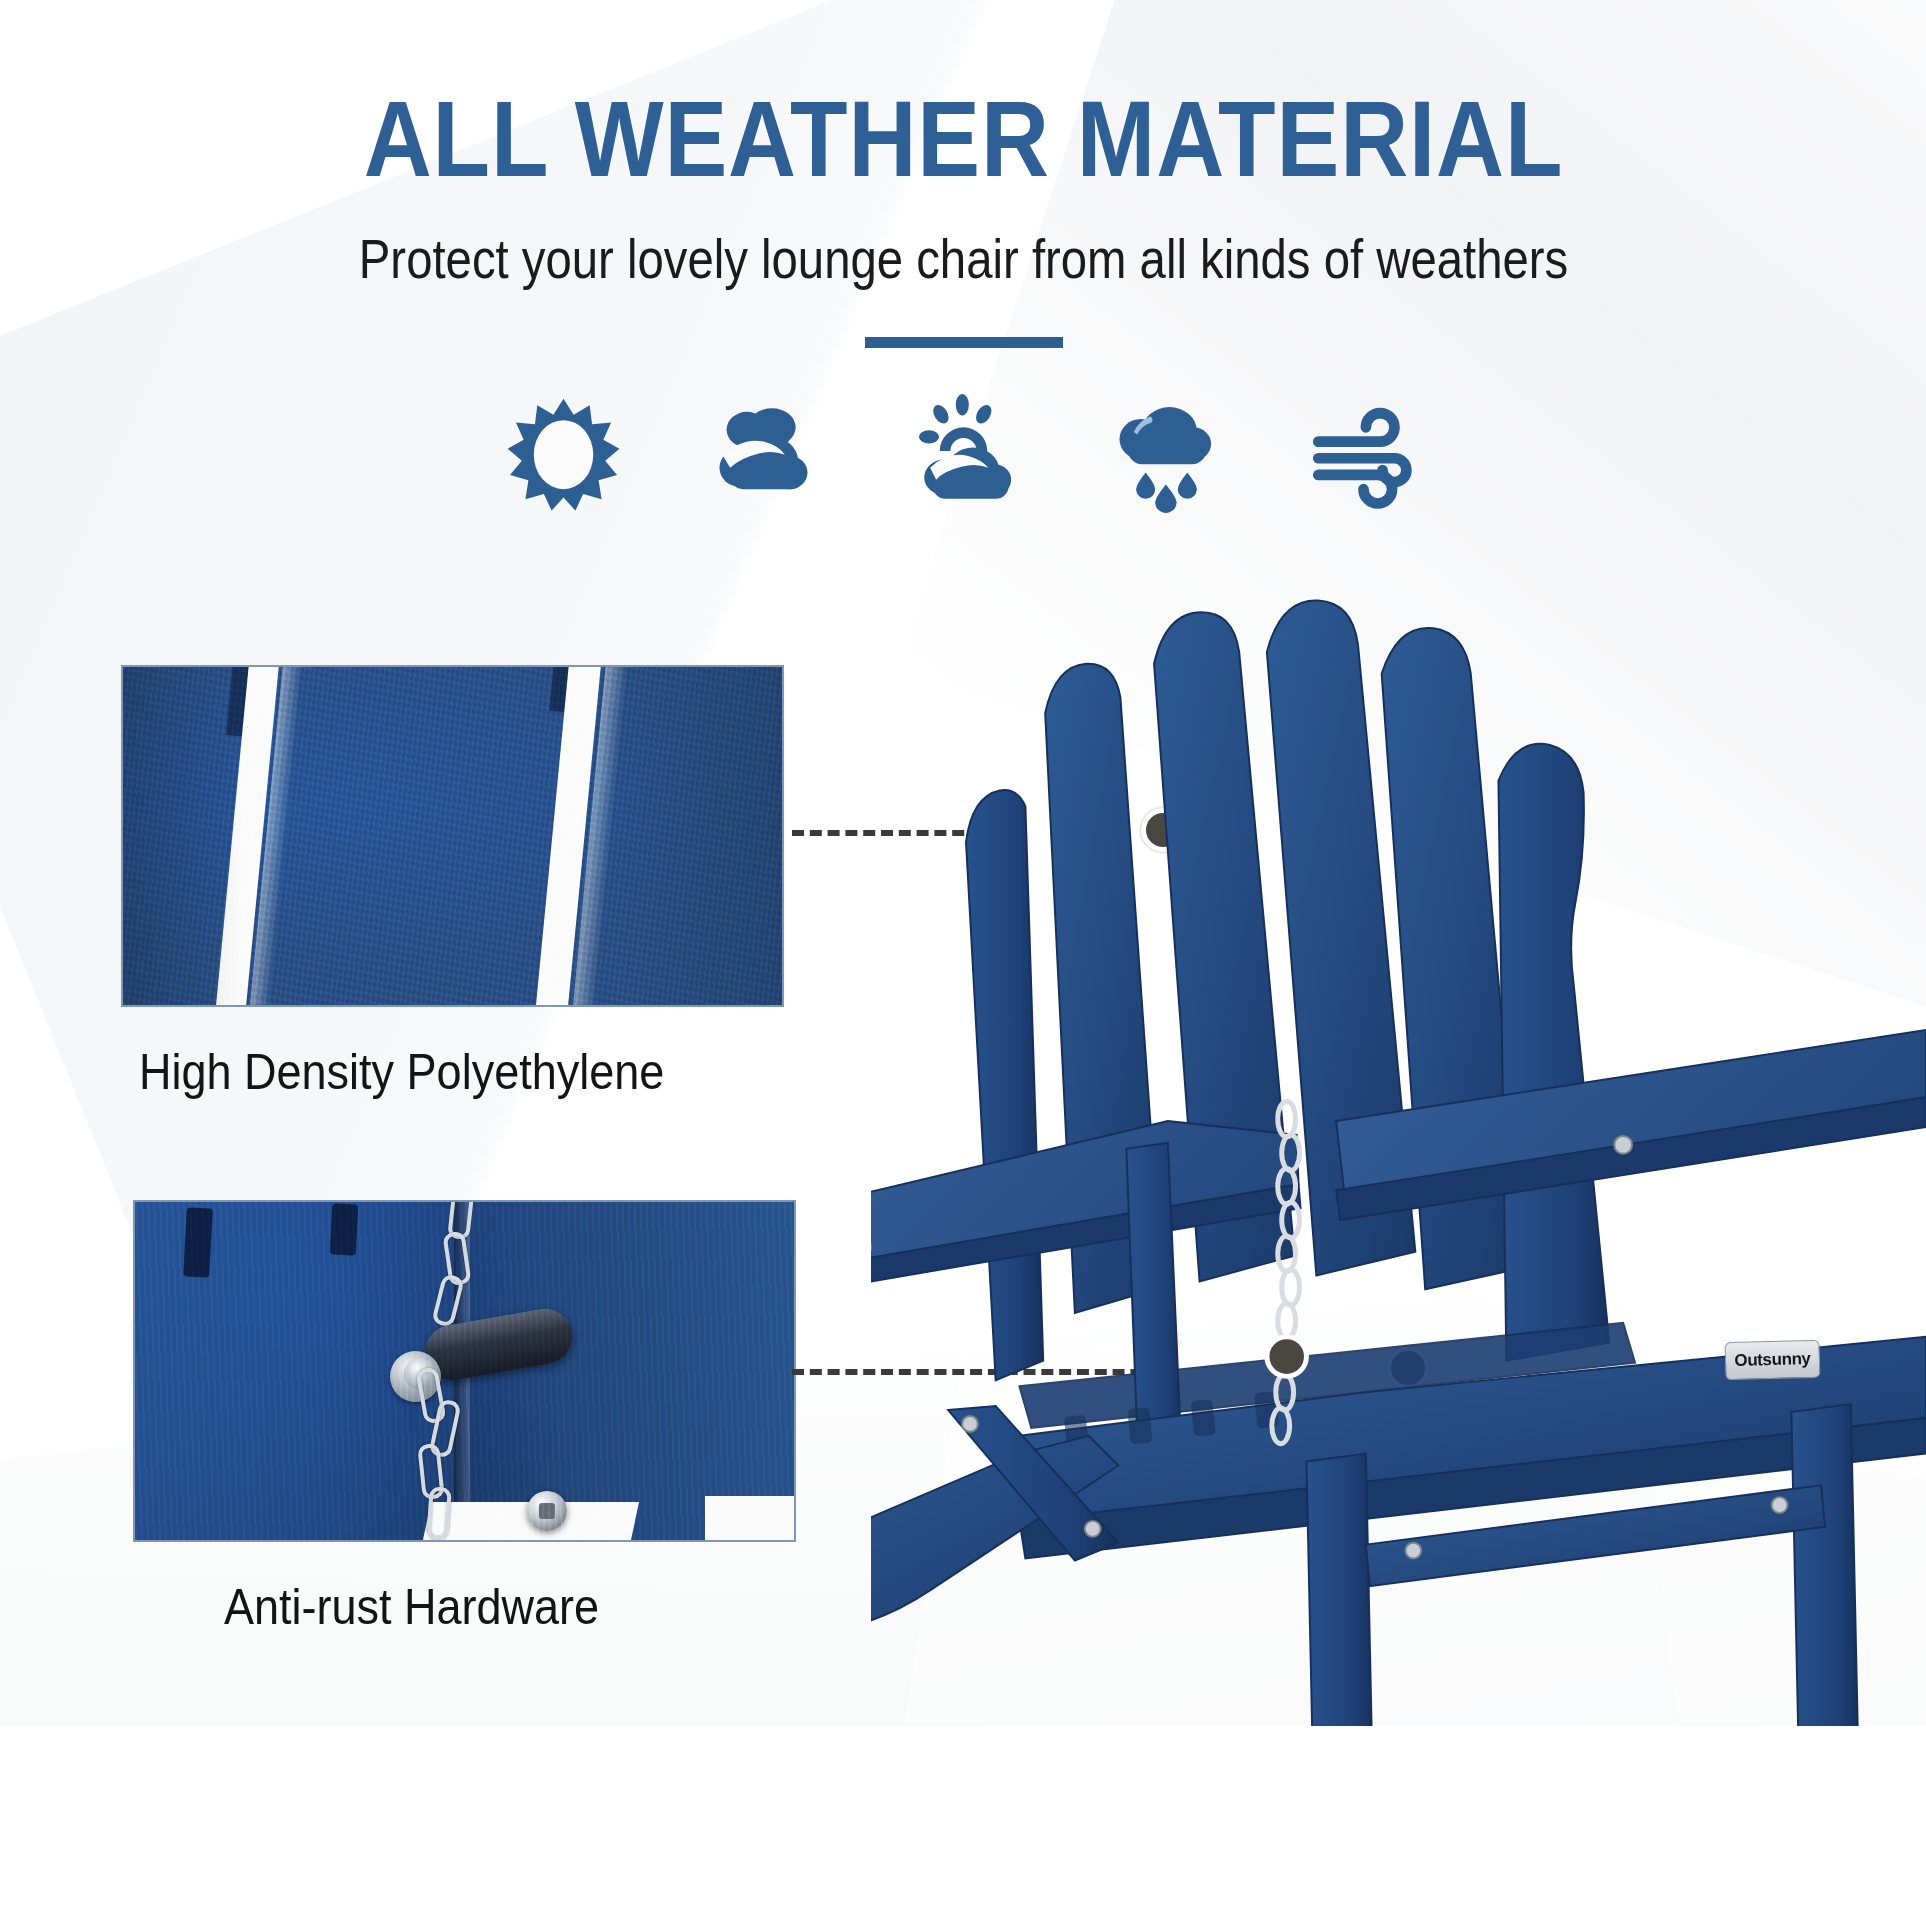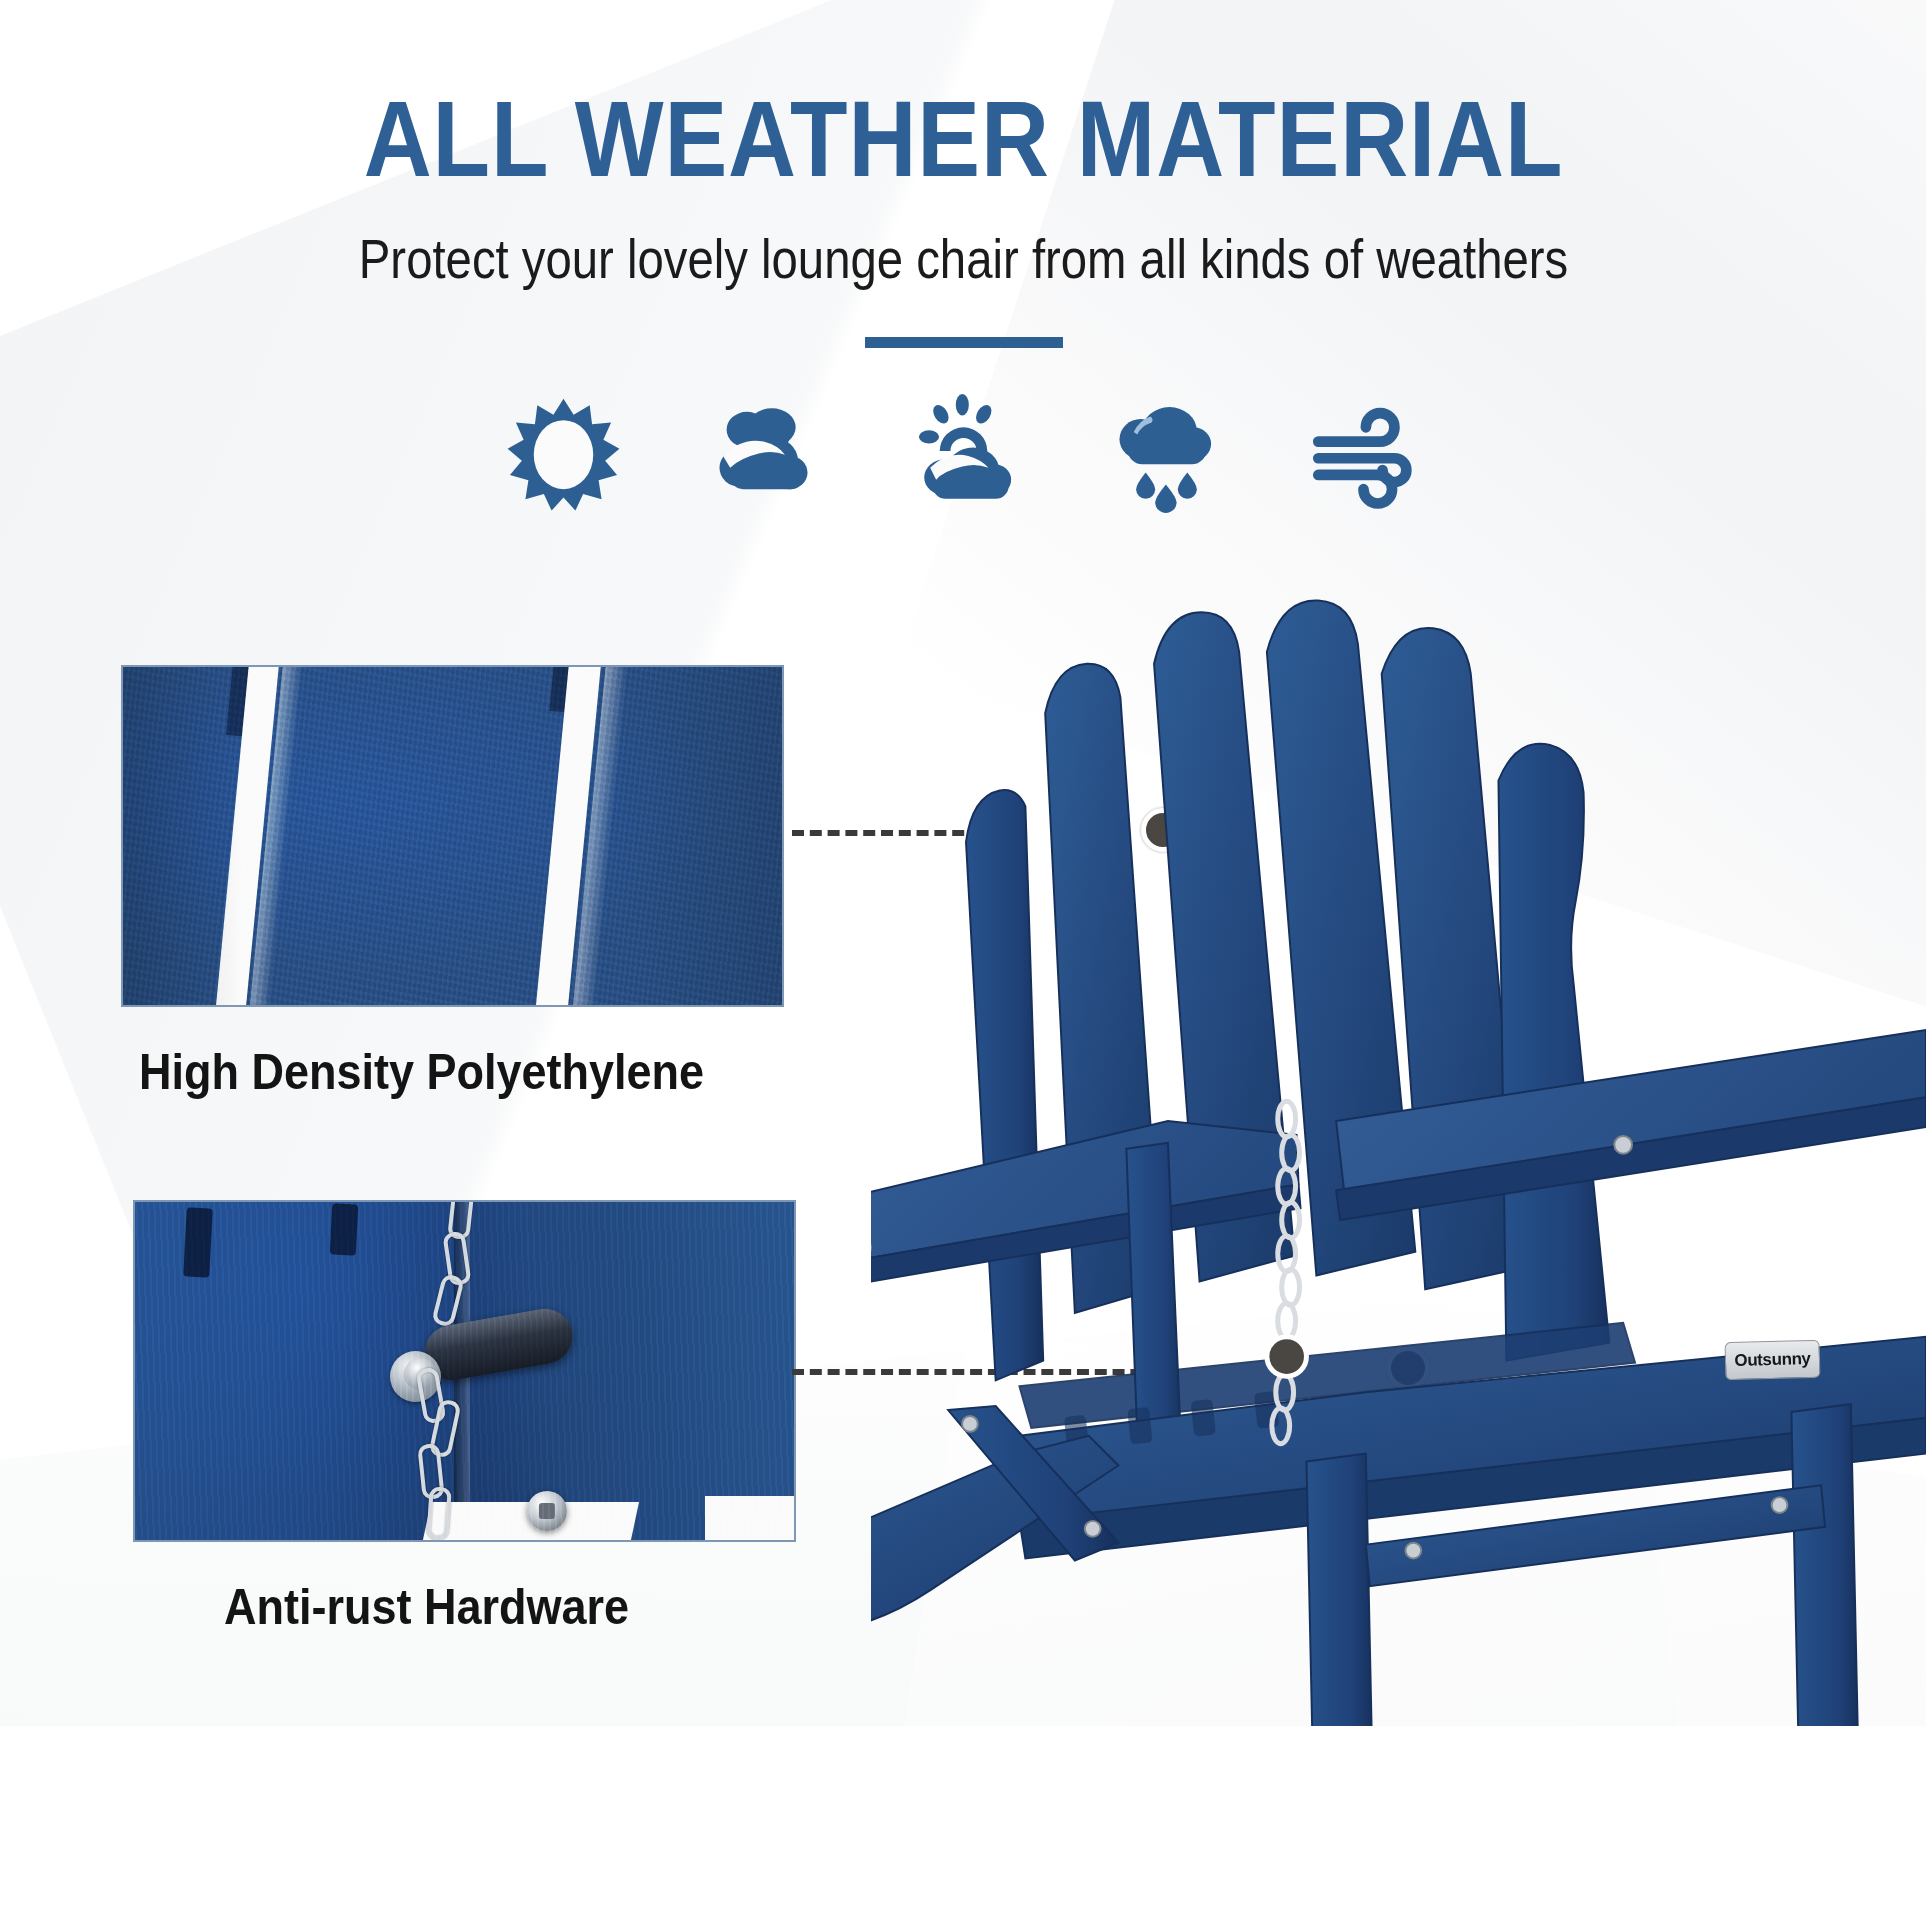--- a/index.html
+++ b/index.html
@@ -90,21 +90,20 @@
     justify-content:center;
     align-items:flex-end;
     gap:71px;
   }
   .wicon { width:129px; height:119px; display:block; }
 
   
   .inset {
     position:absolute;
     width:663px;
-    font-weight:bold;
   }
   .inset-1 { left:121px; top:665px; }
   .inset-2 { left:133px; top:1200px; }
 
   .inset-frame {
     width:663px; height:342px;
     border:2px solid #7e97b5;
     position:relative;
     overflow:hidden;
     background:#27508a;

